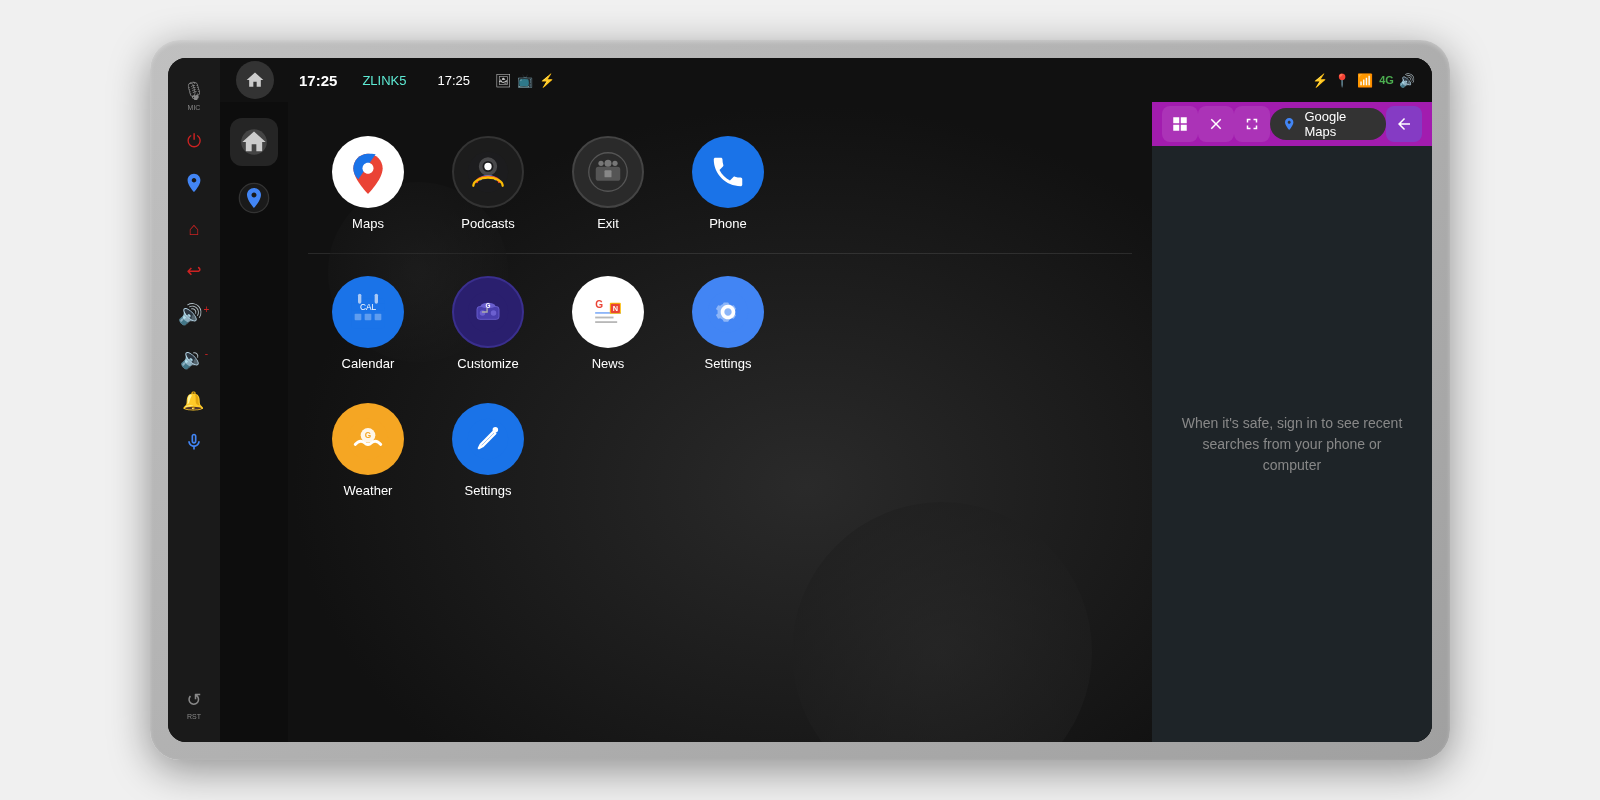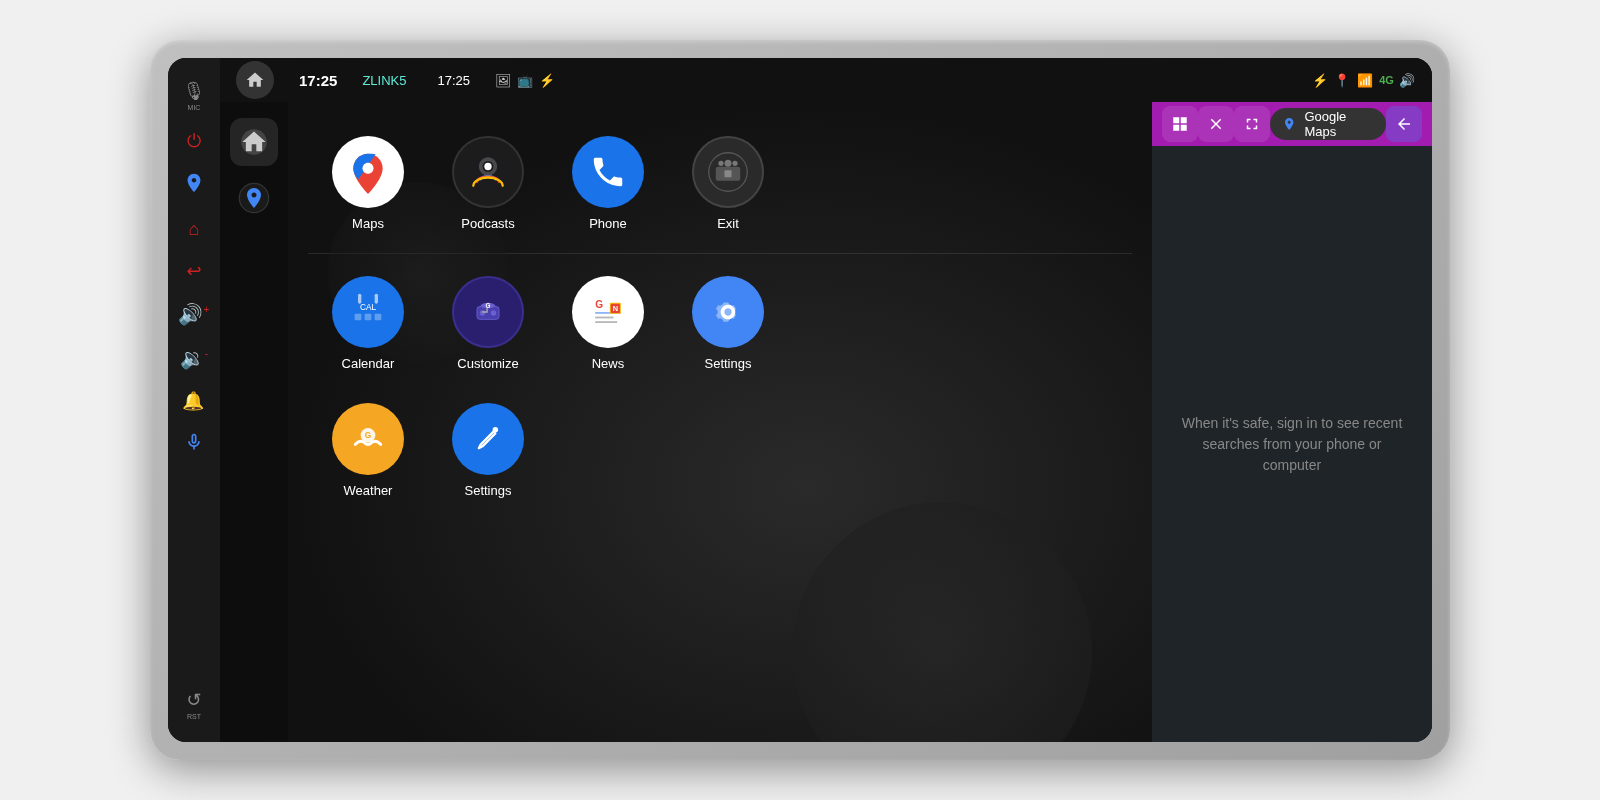--- a/index.html
+++ b/index.html
@@ -436,39 +436,39 @@
                   <path d="M24 8a10 10 0 100 20A10 10 0 0024 8zm0 4a6 6 0 110 12A6 6 0 0124 12z" fill="#fff" opacity="0.2"></path>
                   <circle cx="24" cy="18" r="4" fill="#fff"></circle>
                   <path d="M16 32c0-2 3.58-3.5 8-3.5s8 1.5 8 3.5" stroke="#4285f4" stroke-width="2.5" fill="none" stroke-linecap="round"></path>
                   <path d="M12 35c0-3.5 5.37-6 12-6s12 2.5 12 6" stroke="#ea4335" stroke-width="2.5" fill="none" stroke-linecap="round"></path>
                   <path d="M8 39c0-5 7.16-9 16-9s16 4 16 9" stroke="#fbbc04" stroke-width="2.5" fill="none" stroke-linecap="round"></path>
                 </svg>
               </div>
               <span class="app-label">Podcasts</span>
             </div>
             <div class="app-item">
-              <div class="app-icon-circle icon-phone">
-                <svg width="38" height="38" viewBox="0 0 24 24">
-                  <path d="M6.62 10.79c1.44 2.83 3.76 5.14 6.59 6.59l2.2-2.2c.27-.27.67-.36 1.02-.24 1.12.37 2.33.57 3.57.57.55 0 1 .45 1 1V20c0 .55-.45 1-1 1-9.39 0-17-7.61-17-17 0-.55.45-1 1-1h3.5c.55 0 1 .45 1 1 0 1.25.2 2.45.57 3.57.11.35.03.74-.25 1.02l-2.2 2.2z" fill="white"></path>
-                </svg>
-              </div>
-              <span class="app-label">Phone</span>
-            </div>
-            <div class="app-item">
               <div class="app-icon-circle icon-exit">
                 <svg width="42" height="42" viewBox="0 0 48 48">
                   <circle cx="24" cy="24" r="22" fill="#2a2a2a" stroke="#555" stroke-width="1.5"></circle>
                   <rect x="10" y="18" width="28" height="16" rx="3" fill="#555"></rect>
                   <circle cx="24" cy="14" r="4" fill="#777"></circle>
                   <circle cx="16" cy="14" r="3" fill="#777"></circle>
                   <circle cx="32" cy="14" r="3" fill="#777"></circle>
                   <rect x="20" y="22" width="8" height="8" rx="1" fill="#888"></rect>
                 </svg>
               </div>
               <span class="app-label">Exit</span>
+            </div>
+            <div class="app-item">
+              <div class="app-icon-circle icon-phone">
+                <svg width="38" height="38" viewBox="0 0 24 24">
+                  <path d="M6.62 10.79c1.44 2.83 3.76 5.14 6.59 6.59l2.2-2.2c.27-.27.67-.36 1.02-.24 1.12.37 2.33.57 3.57.57.55 0 1 .45 1 1V20c0 .55-.45 1-1 1-9.39 0-17-7.61-17-17 0-.55.45-1 1-1h3.5c.55 0 1 .45 1 1 0 1.25.2 2.45.57 3.57.11.35.03.74-.25 1.02l-2.2 2.2z" fill="white"></path>
+                </svg>
+              </div>
+              <span class="app-label">Phone</span>
             </div>
           </div>
 
           <div class="app-row-divider"></div>
 
           <div class="app-row">
             <div class="app-item">
               <div class="app-icon-circle icon-calendar">
                 <svg width="40" height="40" viewBox="0 0 48 48">
                   <rect x="4" y="8" width="40" height="36" rx="4" fill="#1a73e8"></rect>

